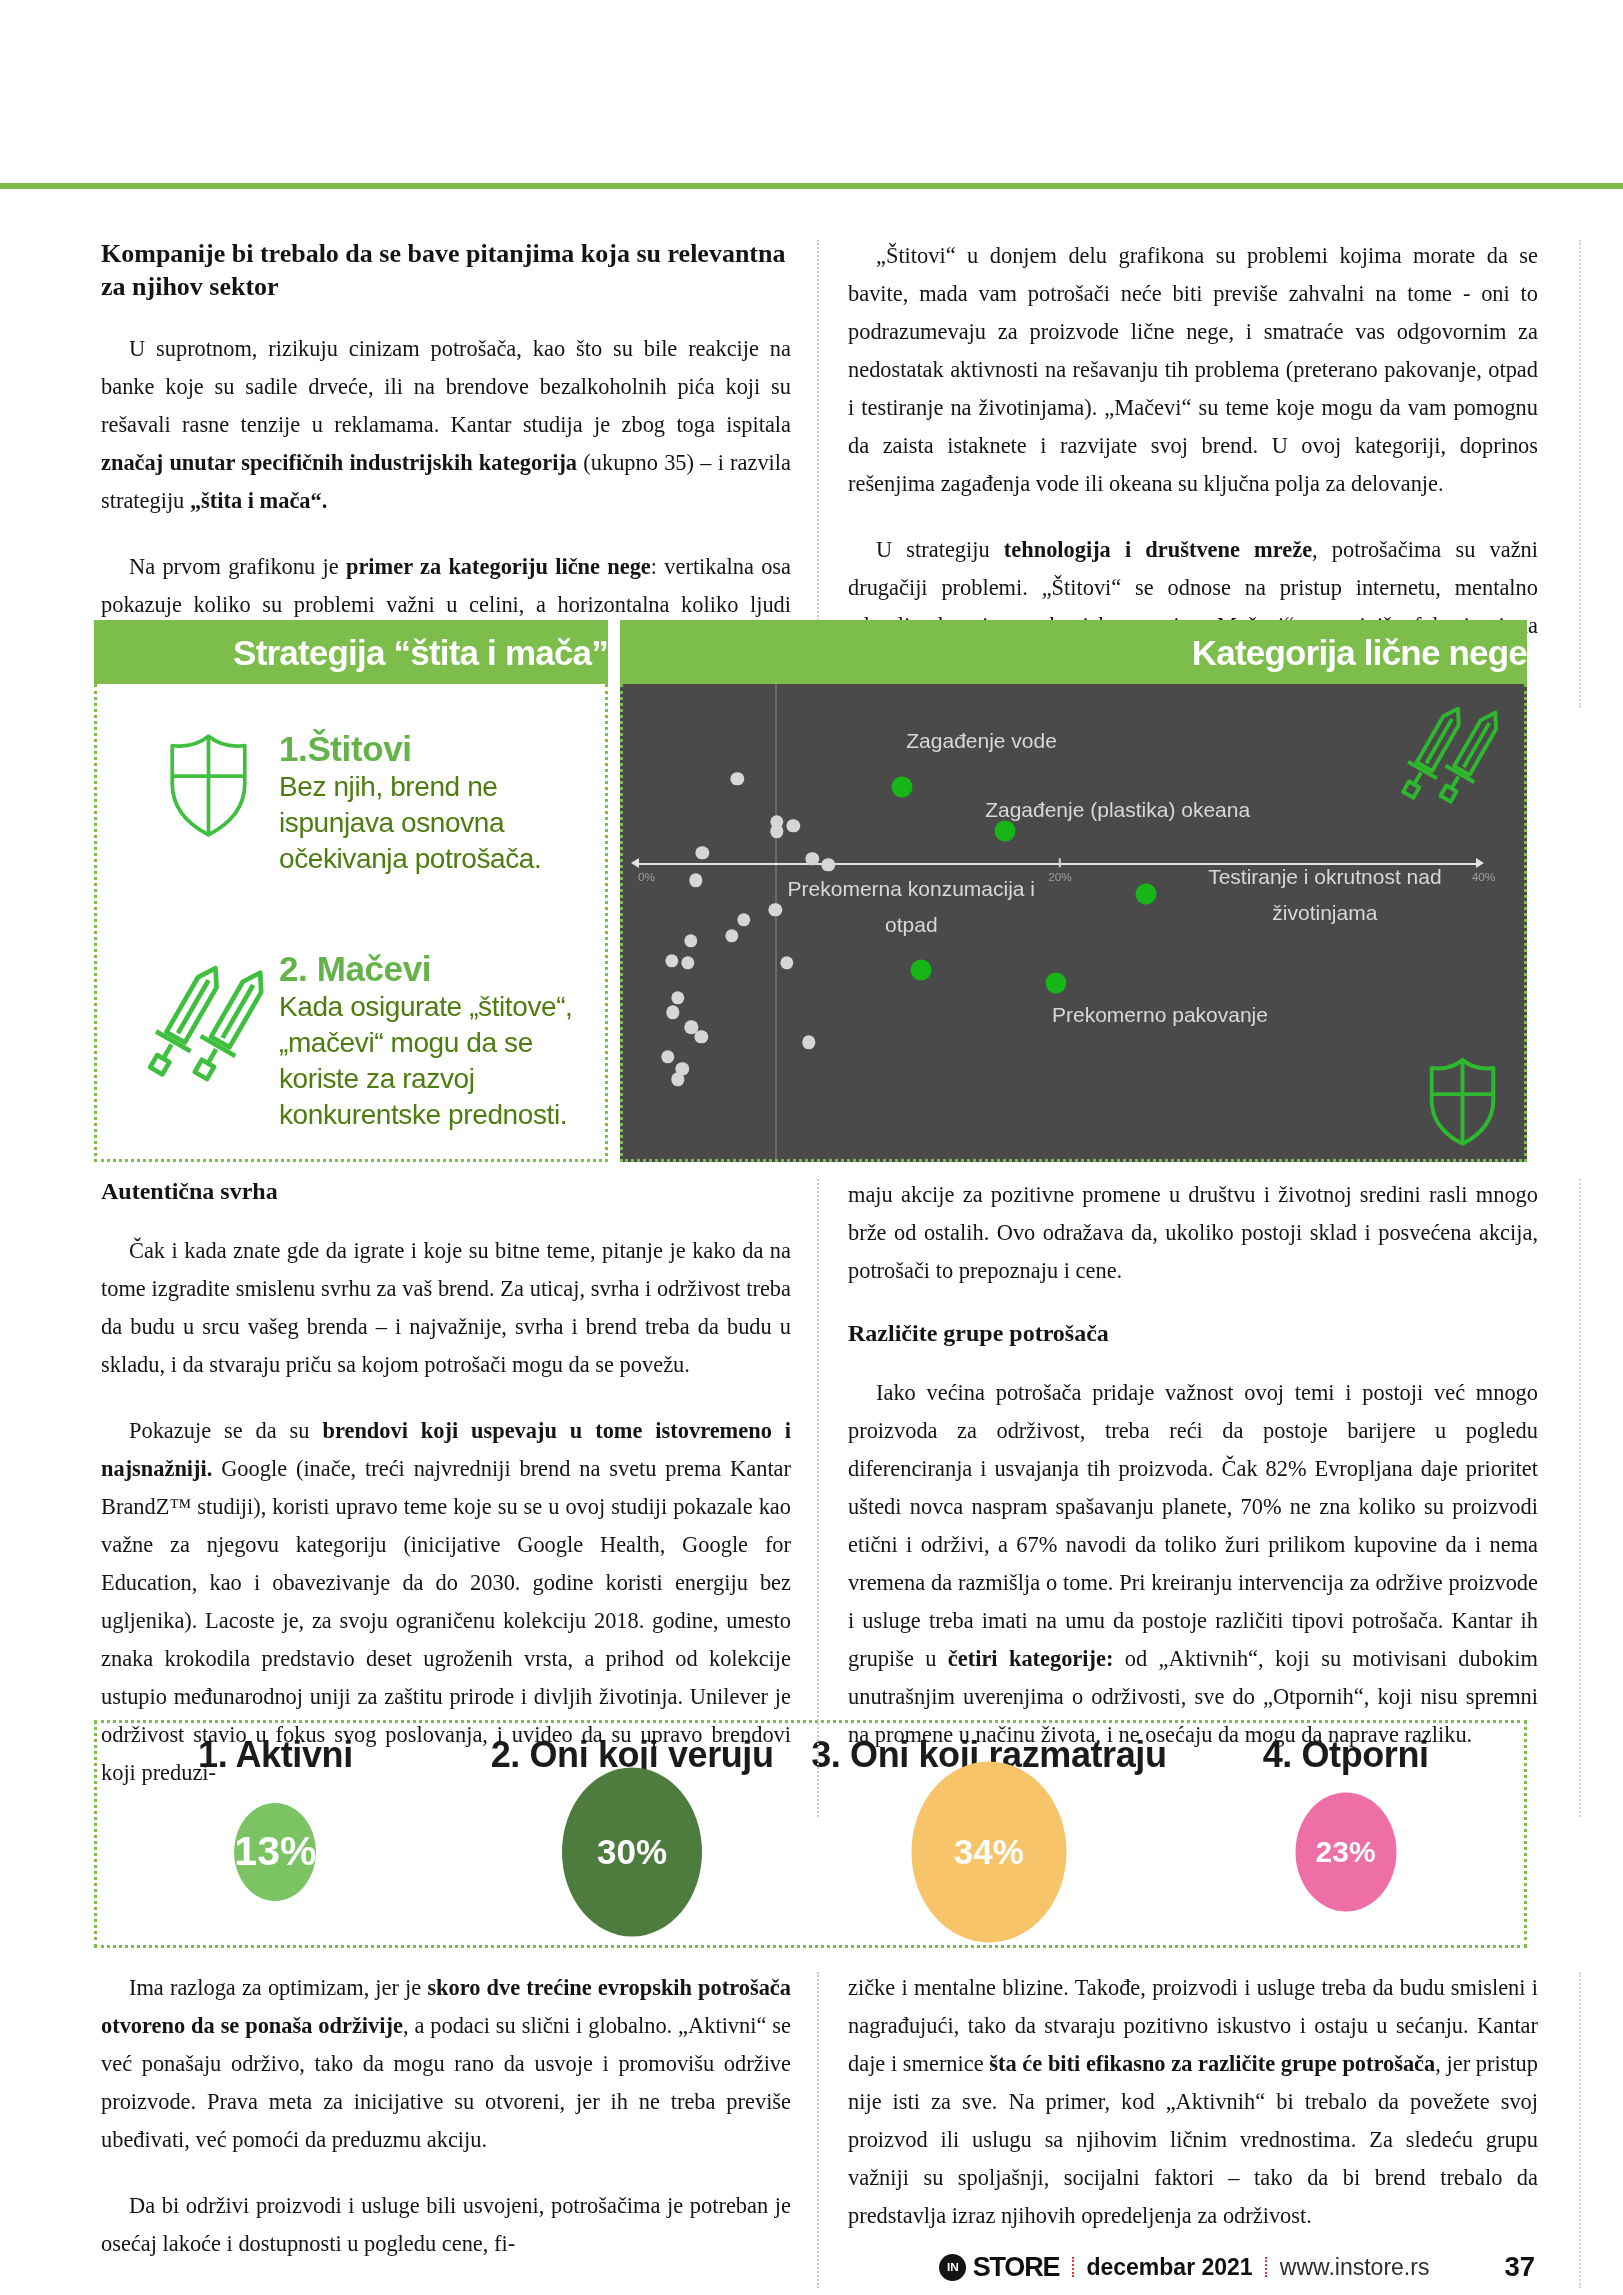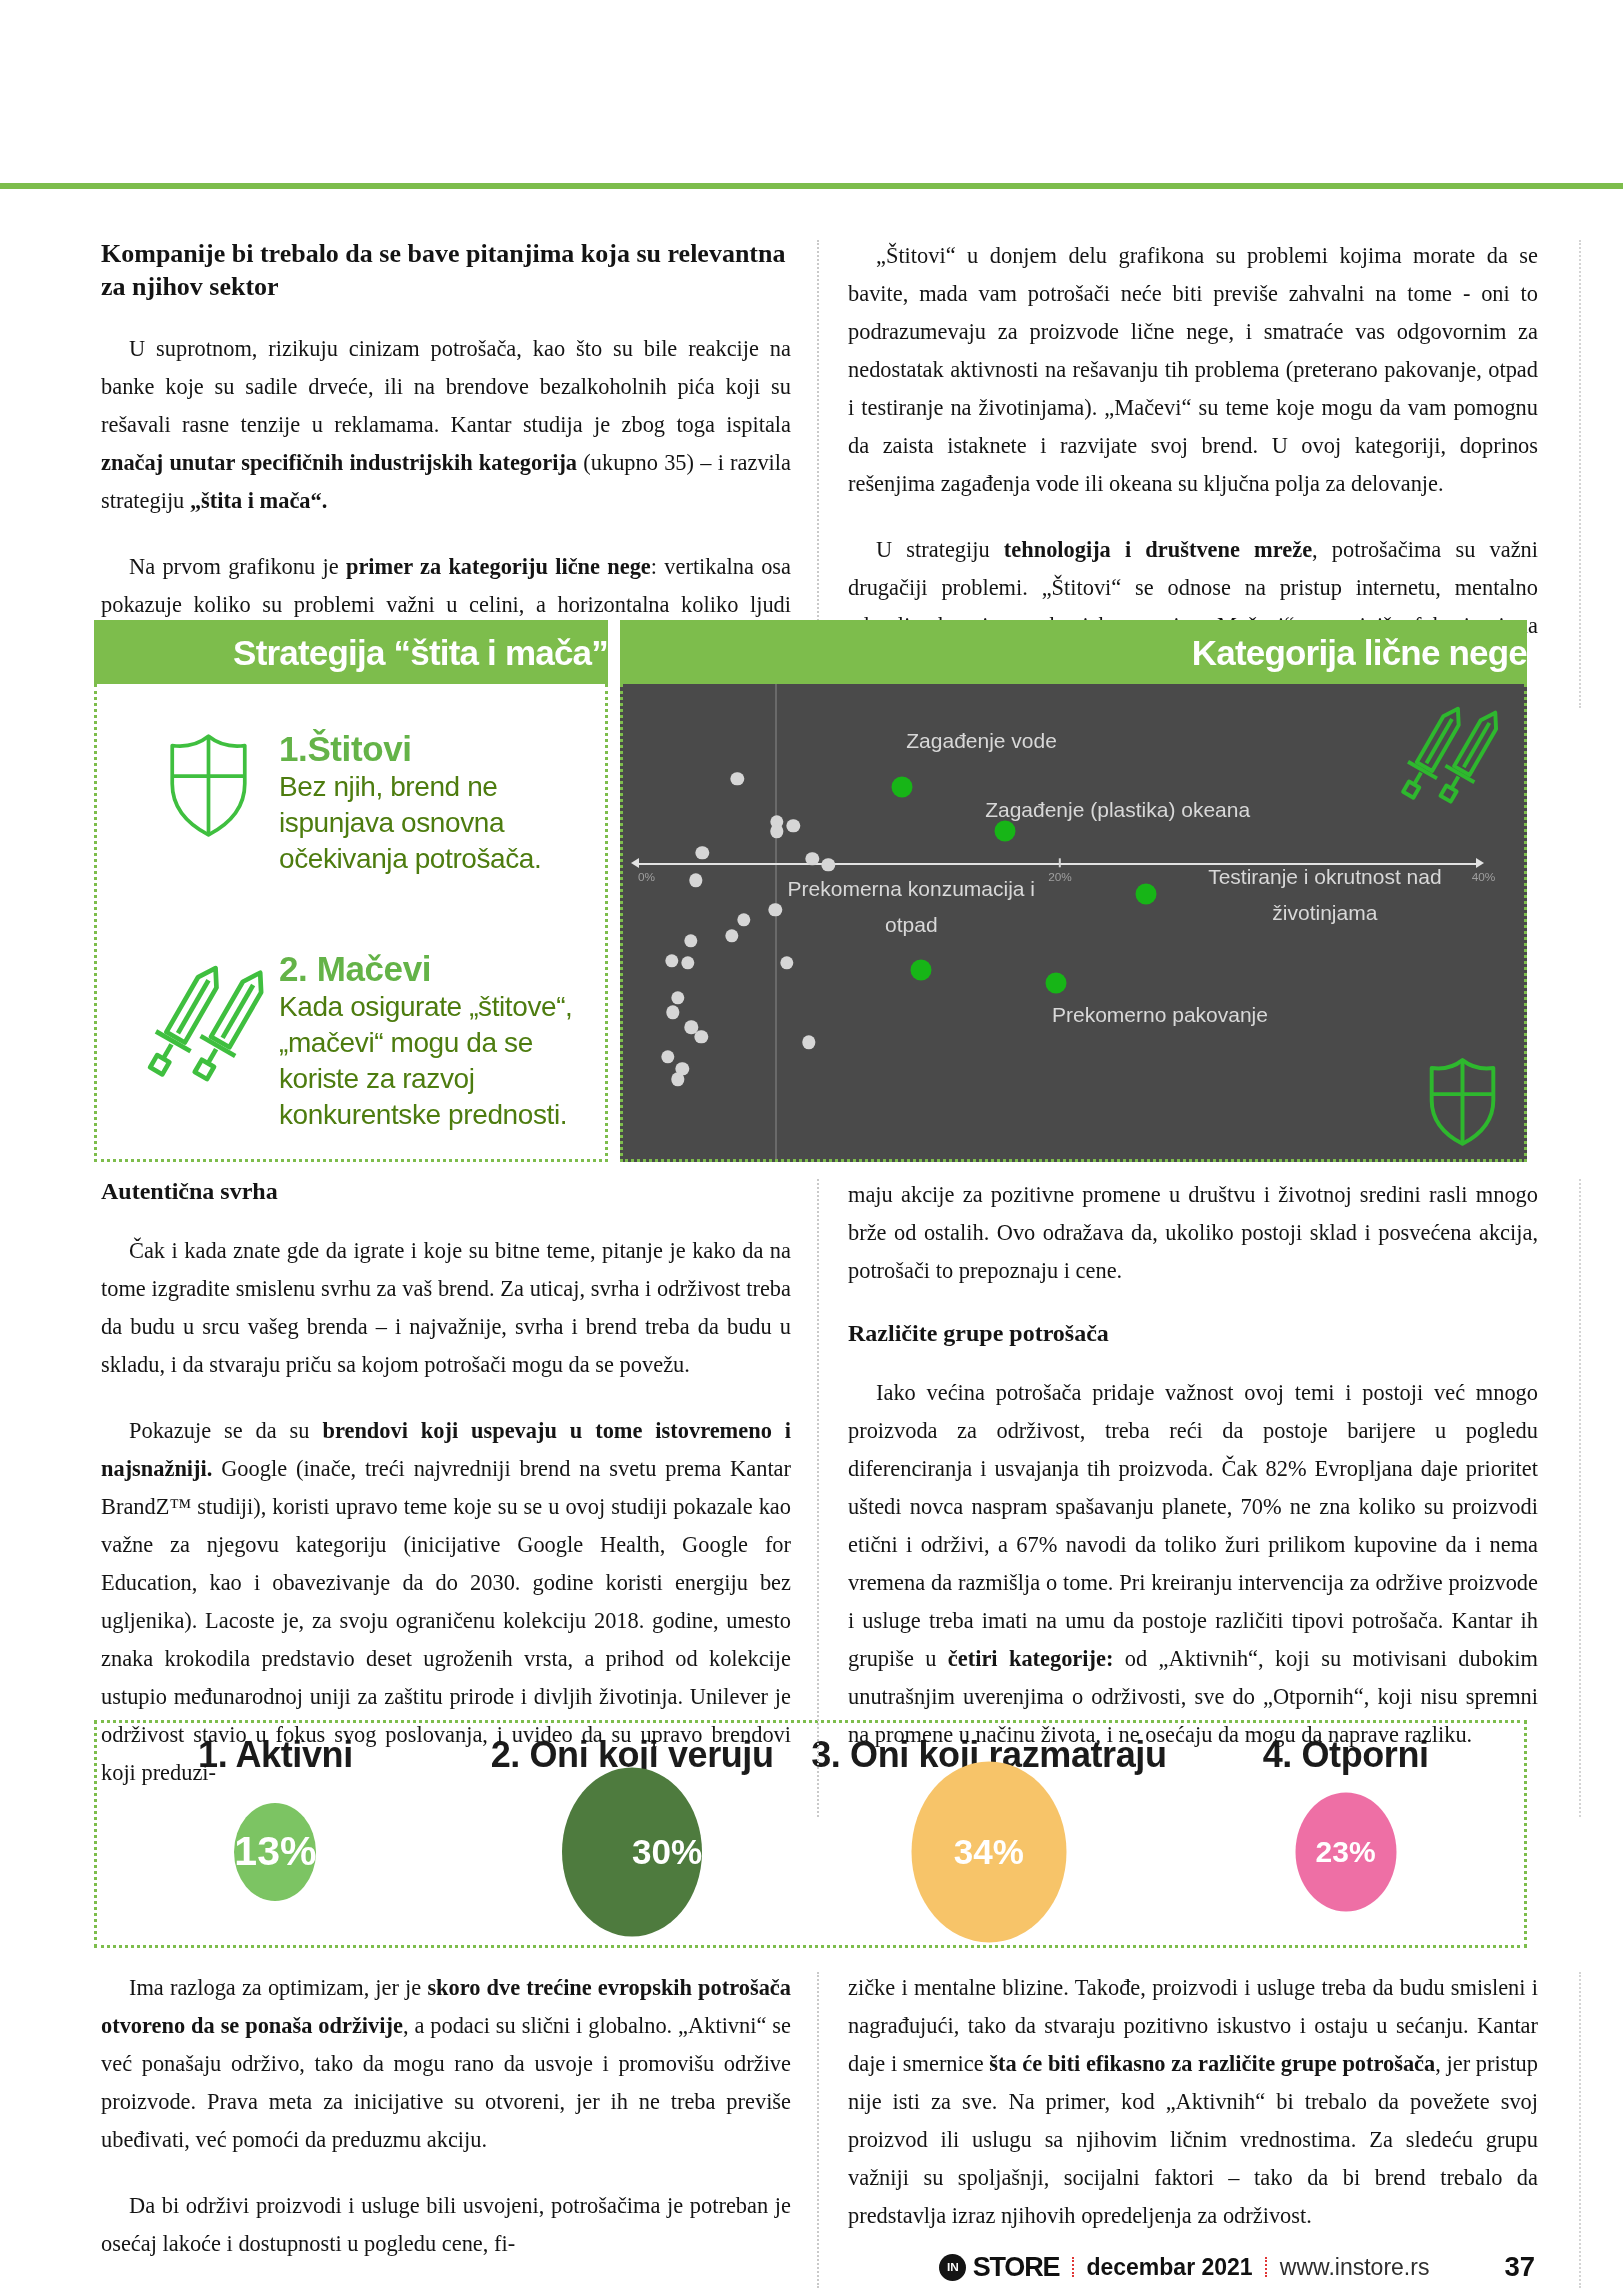--- a/index.html
+++ b/index.html
@@ -210,21 +210,21 @@
 
   <section id="groups-panel">
       <div class="cgroup">
         <div class="cglabel">1. Aktivni</div>
         <div class="cgcircle" style="width: 82px; height: 98px; background: rgb(124, 196, 99);">
           <span class="cgvalue" style="font-size: 41px;">13%</span>
         </div>
       </div>
       <div class="cgroup">
         <div class="cglabel">2. Oni koji veruju</div>
-        <div class="cgcircle" style="width: 140px; height: 169px; background: rgb(78, 123, 62); justify-content: flex-end;">
+        <div class="cgcircle" style="width: 140px; height: 169px; background: rgb(78, 123, 62);">
           <span class="cgvalue" style="font-size: 35px;">30%</span>
         </div>
       </div>
       <div class="cgroup">
         <div class="cglabel">3. Oni koji razmatraju</div>
         <div class="cgcircle" style="width: 155px; height: 181px; background: rgb(247, 196, 105);">
           <span class="cgvalue" style="font-size: 35px;">34%</span>
         </div>
       </div>
       <div class="cgroup">

